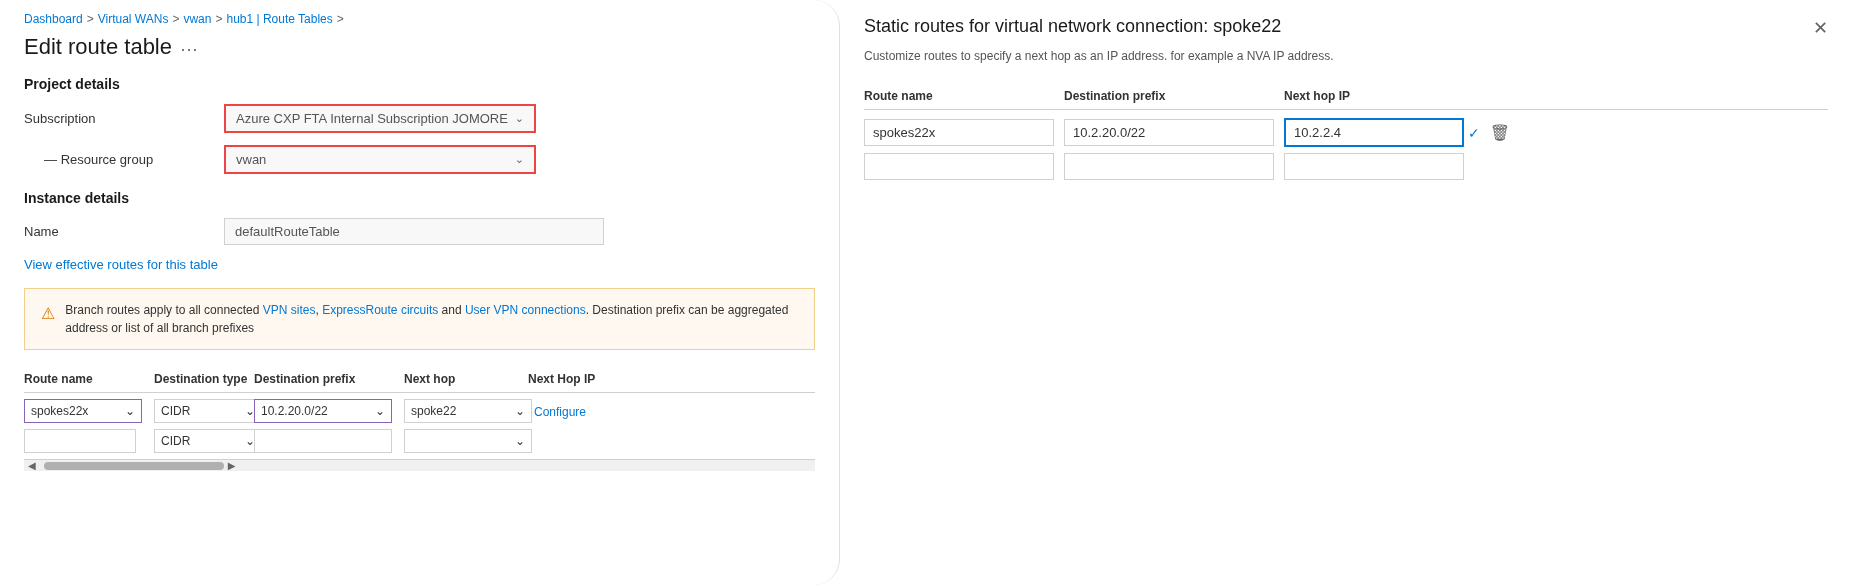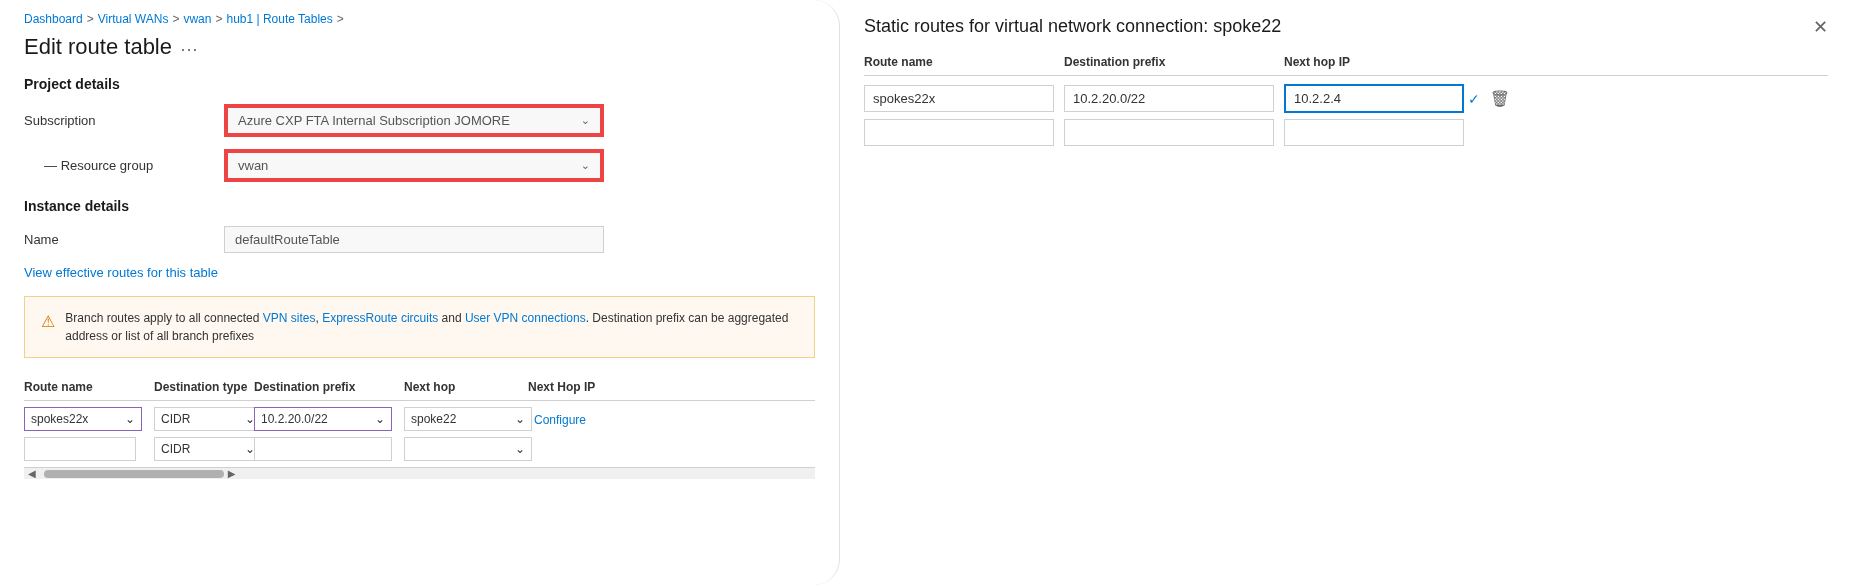--- a/index.html
+++ b/index.html
@@ -80,22 +80,22 @@
       flex-shrink: 0;
     }
     .form-label.indented {
       padding-left: 20px;
     }
 
     .select-field {
       display: flex;
       align-items: center;
       justify-content: space-between;
-      width: 380px;
-      border: 4px solid #ef4444;
+      width: 312px;
+      border: 2px solid #ef4444;
       background: #f8f8f8;
       padding: 5px 10px;
       font-size: 13px;
       color: #555;
       cursor: pointer;
     }
     .select-field .chevron { color: #666; font-size: 11px; }
 
     .text-field {
       width: 380px;
@@ -204,21 +204,21 @@
     
     .right-panel {
       flex: 1;
       padding: 16px 24px;
       overflow-y: auto;
     }
 
     .panel-header {
       display: flex;
       justify-content: space-between;
-      align-items: center;
+      align-items: flex-end;
       margin-bottom: 12px;
     }
     .panel-title {
       font-size: 18px;
       font-weight: 300;
       color: #1a1a1a;
     }
     .close-btn {
       font-size: 18px;
       color: #666;
@@ -406,20 +406,21 @@
     <span class="scroll-arrow">▶</span>
   </div>
 </div>
 
 <div class="right-panel">
   <div class="panel-header">
     <div class="panel-title">Static routes for virtual network connection: spoke22</div>
     <button class="close-btn">✕</button>
   </div>
 
+  <div class="panel-subtitle">Customize routes to specify a next hop as an IP address. for example a NVA IP address.</div>
 
   <div class="panel-table-header">
     <div class="pcol-route-name">Route name</div>
     <div class="pcol-dest-prefix">Destination prefix</div>
     <div class="pcol-next-hop">
       <span>Next hop IP</span>
     </div>
   </div>
 
   <div class="panel-row">

